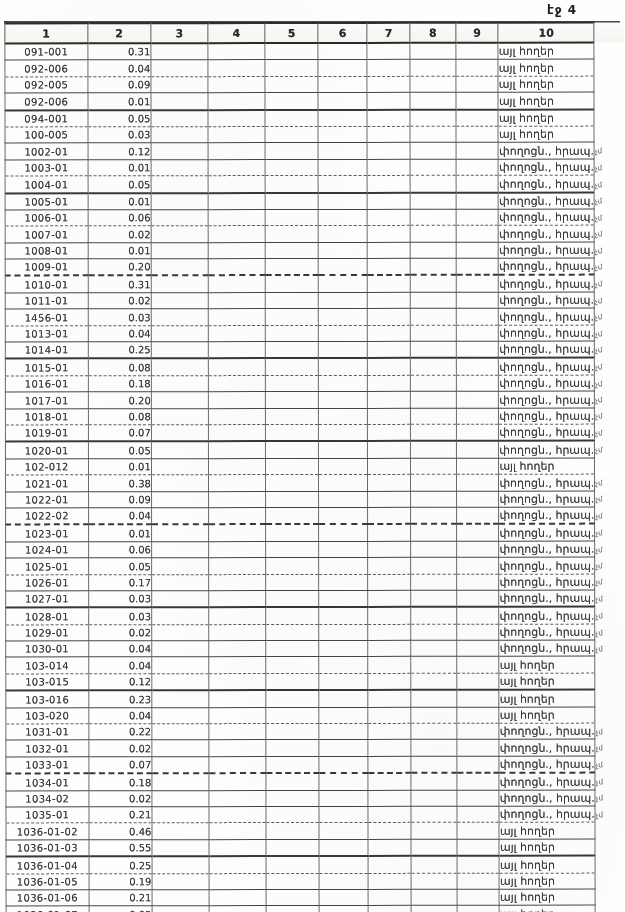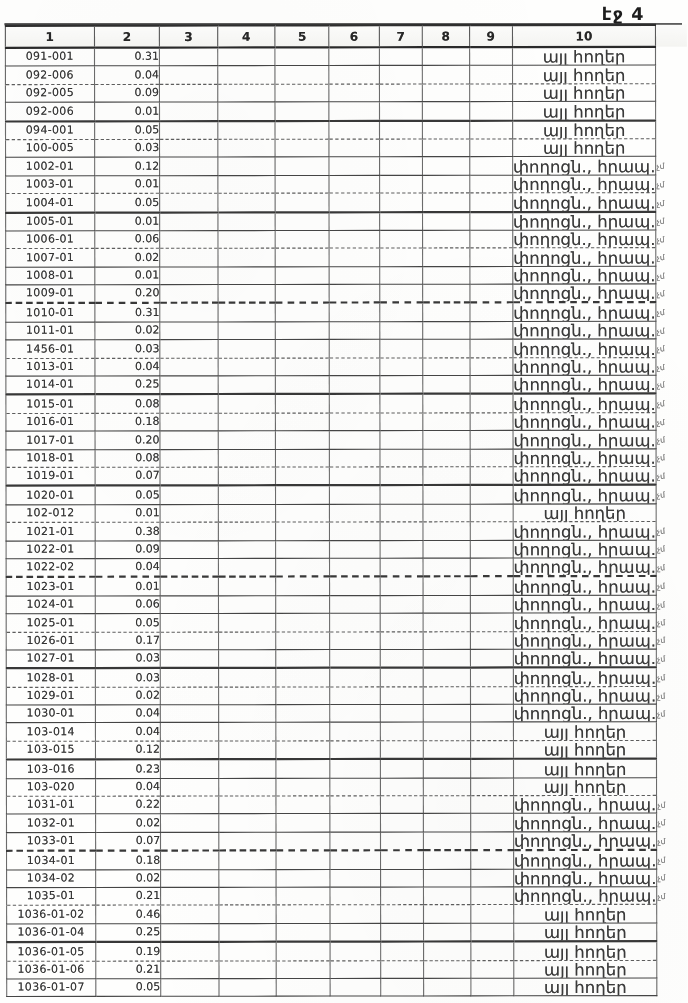--- a/index.html
+++ b/index.html
@@ -11,21 +11,21 @@
   }
   .page{
     position:absolute;inset:0;
     background:
       radial-gradient(ellipse at 30% 20%, rgba(0,0,0,0.012), transparent 60%),
       radial-gradient(ellipse at 70% 80%, rgba(0,0,0,0.015), transparent 55%),
       #fefefd;
   }
   .page-label{
     position:absolute;top:3px;left:547px;
-    font-size:16px;font-weight:bold;color:#1d1d1d;
+    font-size:12px;font-weight:bold;color:#1d1d1d;
     letter-spacing:1px;
   }
   .tbl-wrap{
     position:absolute;top:22px;left:5px;
     transform:rotate(-0.08deg);
   }
   table.tbl{
     border-collapse:collapse;table-layout:fixed;
     font-size:10px;color:#343434;
   }
@@ -46,21 +46,21 @@
     border-bottom:1.8px solid #454545;
     padding:0 0 1px 0;
     vertical-align:bottom;
     line-height:12px;
     white-space:nowrap;overflow:hidden;
   }
   tr:nth-child(3n+2) td{border-bottom-style:dashed;border-bottom-color:#5d5d5d;}
   tr:nth-child(5n+4) td{border-bottom-width:2.2px;border-bottom-color:#383838;}
   td.code{padding-left:3px;text-align:center;letter-spacing:0.3px;}
   td.val{text-align:right;}
-  td.cat{padding-left:3px;text-align:center;font-size:15px;color:#3a3a3a;margin-left:26px;}
+  td.cat{padding-left:3px;text-align:left;font-size:11px;color:#3a3a3a;margin-left:26px;}
   td.margin, th.margin{
     border:none !important;background:transparent;
     text-align:left;padding-left:7px;
     font-size:7.5px;color:#6f6f6f;
     vertical-align:middle;
   }
   td.margin span{display:inline-block;transform:rotate(-4deg) scale(0.95);opacity:0.85;}
   
   table.tbl td, table.tbl th{
     text-shadow:0 0 0.5px rgba(40,40,40,0.55);
@@ -726,20 +726,33 @@
     <td class="empty"></td>
     <td class="empty"></td>
     <td class="empty"></td>
     <td class="empty"></td>
     <td class="empty"></td>
     <td class="empty"></td>
     <td class="cat">այլ հողեր</td>
     <td class="margin"><span></span></td>
   </tr>
           <tr>
+    <td class="code">1036-01-03</td>
+    <td class="val">0.55</td>
+    <td class="empty"></td>
+    <td class="empty"></td>
+    <td class="empty"></td>
+    <td class="empty"></td>
+    <td class="empty"></td>
+    <td class="empty"></td>
+    <td class="empty"></td>
+    <td class="cat">այլ հողեր</td>
+    <td class="margin"><span></span></td>
+  </tr>
+          <tr>
     <td class="code">1036-01-04</td>
     <td class="val">0.25</td>
     <td class="empty"></td>
     <td class="empty"></td>
     <td class="empty"></td>
     <td class="empty"></td>
     <td class="empty"></td>
     <td class="empty"></td>
     <td class="empty"></td>
     <td class="cat">այլ հողեր</td>

